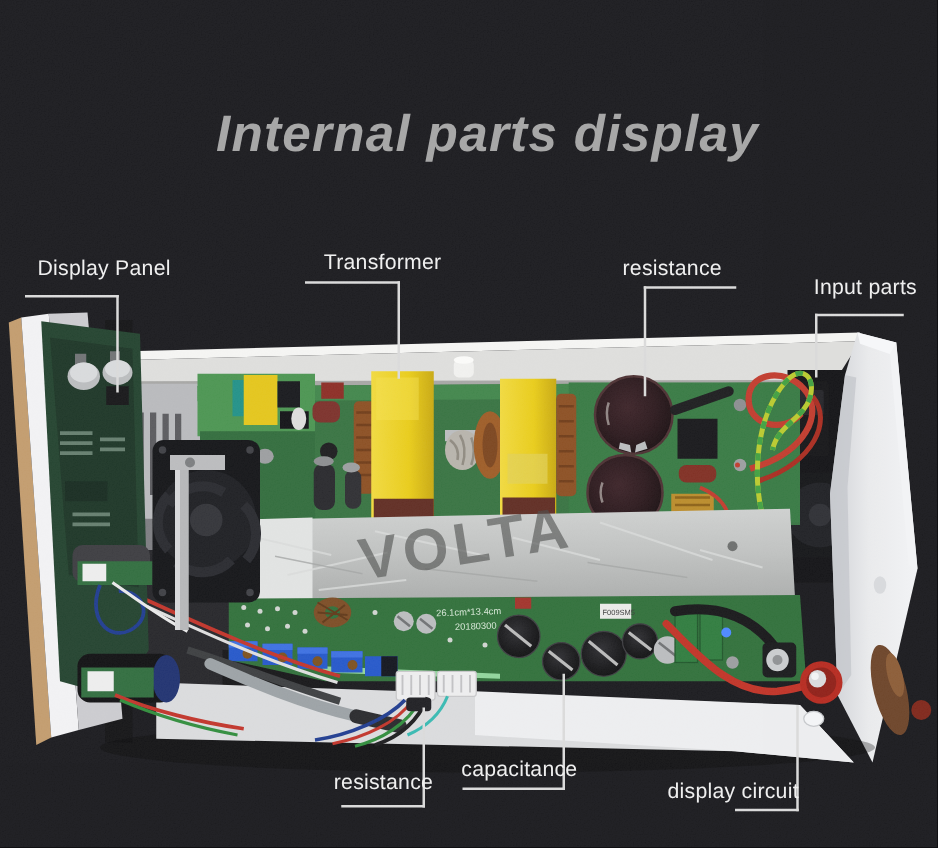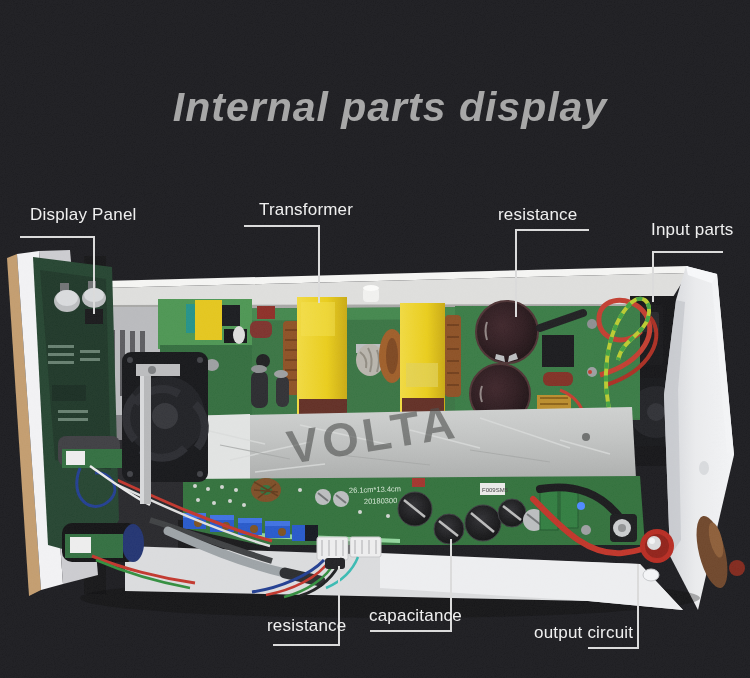--- a/index.html
+++ b/index.html
@@ -338,21 +338,21 @@
   </svg>
 
   <div class="title">Internal parts display</div>
 
   <div class="lbl" style="left:30px;top:205px">Display Panel</div>
   <div class="lbl" style="left:259px;top:200px">Transformer</div>
   <div class="lbl" style="left:498px;top:205px">resistance</div>
   <div class="lbl" style="left:651px;top:220px">Input parts</div>
   <div class="lbl" style="left:267px;top:616px">resistance</div>
   <div class="lbl" style="left:369px;top:606px">capacitance</div>
-  <div class="lbl" style="left:534px;top:623px">output circuit</div>
+  <div class="lbl" style="left:534px;top:623px">display circuit</div>
 
   <div class="cl" style="left:20px;top:236px;width:75px;height:2px"></div>
   <div class="cl" style="left:93px;top:236px;width:2px;height:78px"></div>
   <div class="cl" style="left:244px;top:225px;width:76px;height:2px"></div>
   <div class="cl" style="left:318px;top:225px;width:2px;height:78px"></div>
   <div class="cl" style="left:515px;top:229px;width:74px;height:2px"></div>
   <div class="cl" style="left:515px;top:229px;width:2px;height:88px"></div>
   <div class="cl" style="left:652px;top:251px;width:71px;height:2px"></div>
   <div class="cl" style="left:652px;top:251px;width:2px;height:51px"></div>
   <div class="cl" style="left:338px;top:566px;width:2px;height:80px"></div>

